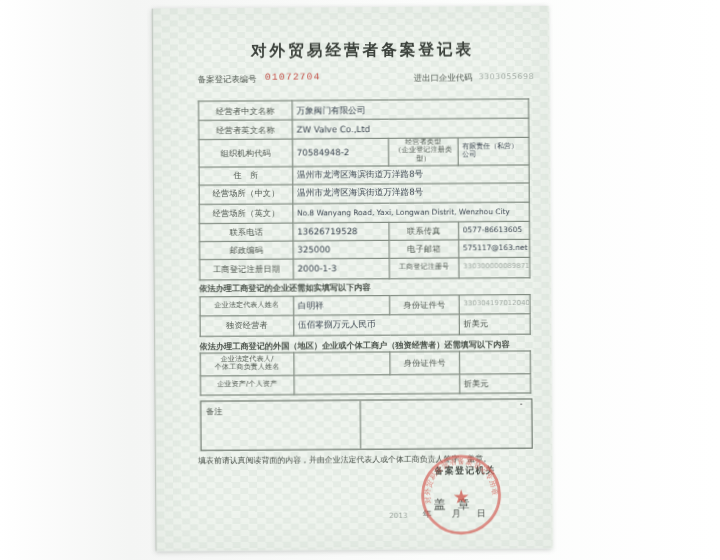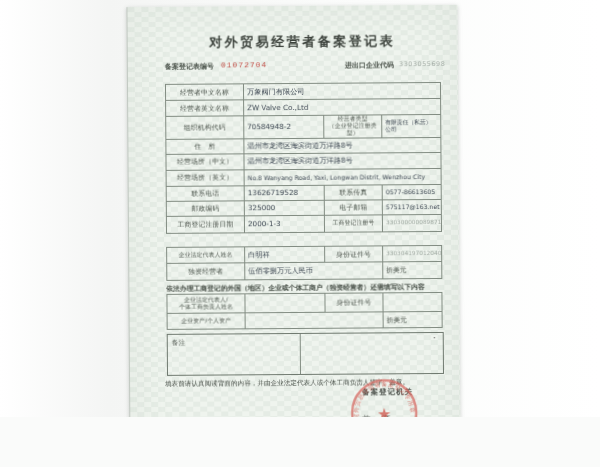--- a/index.html
+++ b/index.html
@@ -2,40 +2,40 @@
 <html><head>
 <meta charset="utf-8">
 <style>
   html,body{margin:0;padding:0;}
   body{
     width:600px;height:467px;
     font-family:"DejaVu Sans", sans-serif;
     background:#fafbfa;
   }
   .canvas{
-    position:relative;width:600px;height:417px;overflow:hidden;
+    position:relative;width:600px;height:467px;overflow:hidden;
     background:linear-gradient(90deg,#ffffff 0%,#f4f5f4 18%,#fbfcfb 60%,#ffffff 100%);
   }
   .paper{
     position:absolute;left:128px;top:6px;width:330px;height:452px;
     background-color:#edf2ec;
     background-image:repeating-conic-gradient(#eff4ee 0% 25%, #e5ece5 0% 50%);
     background-size:14px 10px;
     box-shadow:0 1px 4px rgba(90,100,92,.3), inset 0 0 40px rgba(160,180,165,.14);
     border-left:1px solid #c2c9c2;
     transform:rotate(-0.4deg);
     filter:blur(0.2px);
   }
   .title{
     position:absolute;top:27px;left:37px;width:275px;text-align:center;
     font-size:13px;font-weight:bold;letter-spacing:2.5px;color:#3b413b;
   }
   .hdr-row{position:absolute;top:55px;left:37px;width:280px;height:12px;}
   .hdr-row span{position:absolute;white-space:nowrap;}
-  .hr-lbl{font-size:7px;color:#4d554d;font-weight:bold;}
+  .hr-lbl{font-size:7px;color:#4d554d;font-weight:normal;}
   .hr-red{left:56px;top:-1px;font-size:8px;color:#c4524a;letter-spacing:1px;font-family:Liberation Mono, monospace;}
   .hr-code-lbl{left:180px;}
   .hr-gray{left:234px;top:0;font-size:6.5px;color:#a3aca5;letter-spacing:.5px;text-align:right;}
 
   table{border-collapse:collapse;table-layout:fixed;position:absolute;left:37px;width:275px;
         border:1px solid #6f796f;}
   td{border:1px solid #828c82;padding:0 3px;overflow:hidden;vertical-align:middle;}
   .lbl-cell{font-size:6.8px;color:#4d554d;text-align:center;letter-spacing:.2px;}
   .val-cell{font-size:7.2px;color:#3d4752;}
   .tiny{font-size:5.8px;line-height:1.25;}
@@ -134,20 +134,21 @@
       </tr>
       <tr class="r17">
         <td class="lbl-cell">工商登记注册日期</td>
         <td class="val-cell">2000-1-3</td>
         <td class="lbl-cell tiny">工商登记注册号</td>
         <td class="val-cell tiny ghost">330300000089871</td>
       </tr>
     </tbody>
       </table>
 
+    <div class="sec-h s1">依法办理工商登记的企业还需如实填写以下内容</div>
 
     <table class="t2">
       <colgroup>
           <col style="width:78px">
           <col style="width:80px">
           <col style="width:58px">
           <col style="width:59px">
         </colgroup>
       <tbody>
           <tr class="r16">

